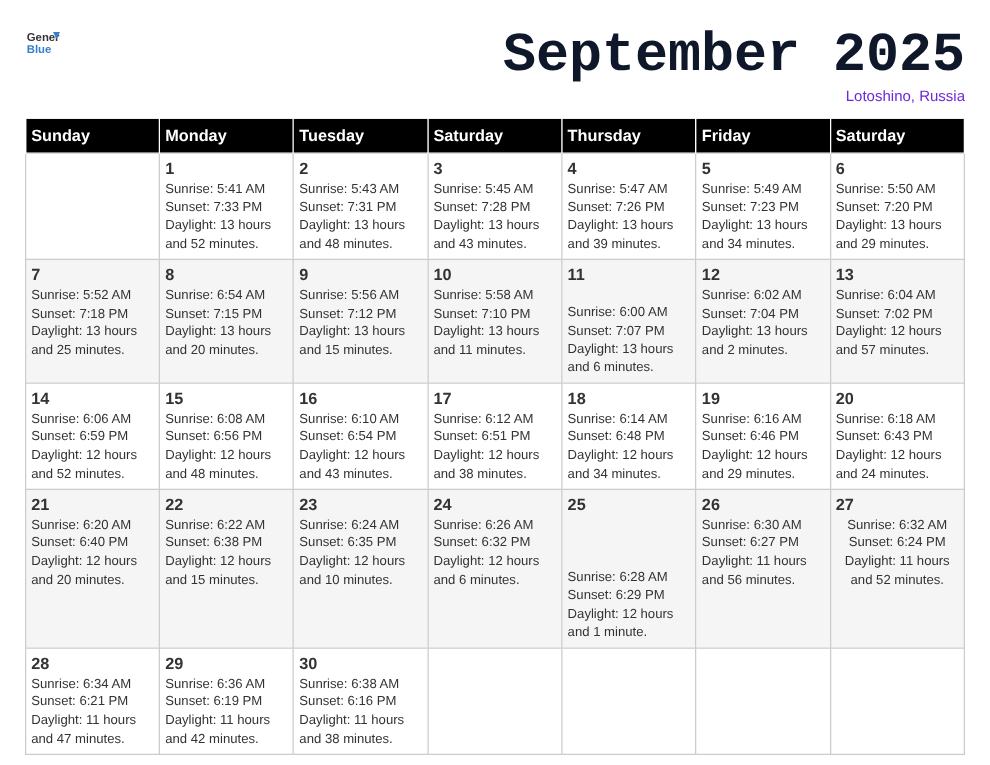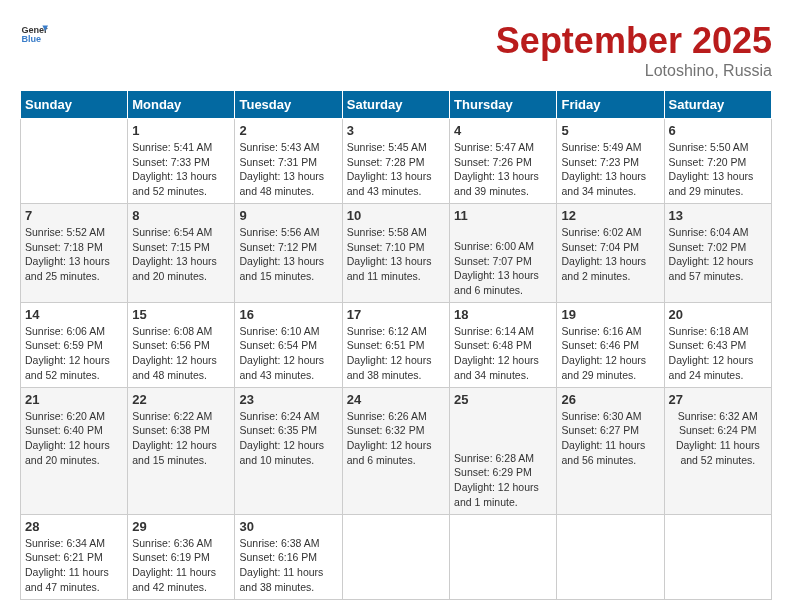--- a/index.html
+++ b/index.html
@@ -22,27 +22,28 @@
       gap: 4px;
     }
     .logo-icon {
       width: 28px;
       height: 28px;
     }
     .title-area {
       text-align: right;
     }
     .month-title {
-      font-size: 36px;
+      font-size: 44px;
       font-weight: bold;
-      color: #b91c1c;
+      color: #0f172a;
+      font-family: Liberation Mono, monospace;
     }
     .location-title {
-      font-size: 16px;
-      color: #737373;
+      font-size: 12px;
+      color: #6d28d9;
     }
     .calendar {
       width: 100%;
       border-collapse: collapse;
       font-size: 11px;
     }
     .calendar th {
       background-color: #3a7dc9;
       color: #fff;
       padding: 6px 4px;
@@ -73,21 +74,21 @@
     .empty-cell {
       background: #f9f9f9;
     }
     tr:nth-child(even) td {
       background-color: #f5f5f5;
     }
     tr:nth-child(odd) td {
       background-color: #ffffff;
     }
     .calendar thead tr th {
-      background-color: #0369a1;
+      background-color: #000000;
     }
   </style>
 </head>
 <body>
 
 <div class="header-area">
   <div class="logo">
     <svg class="logo-icon" viewBox="0 0 40 40">
       <text x="2" y="18" font-size="13" font-weight="bold" fill="#333">General</text>
       <text x="2" y="32" font-size="13" font-weight="bold" fill="#3a7dc9">Blue</text>

